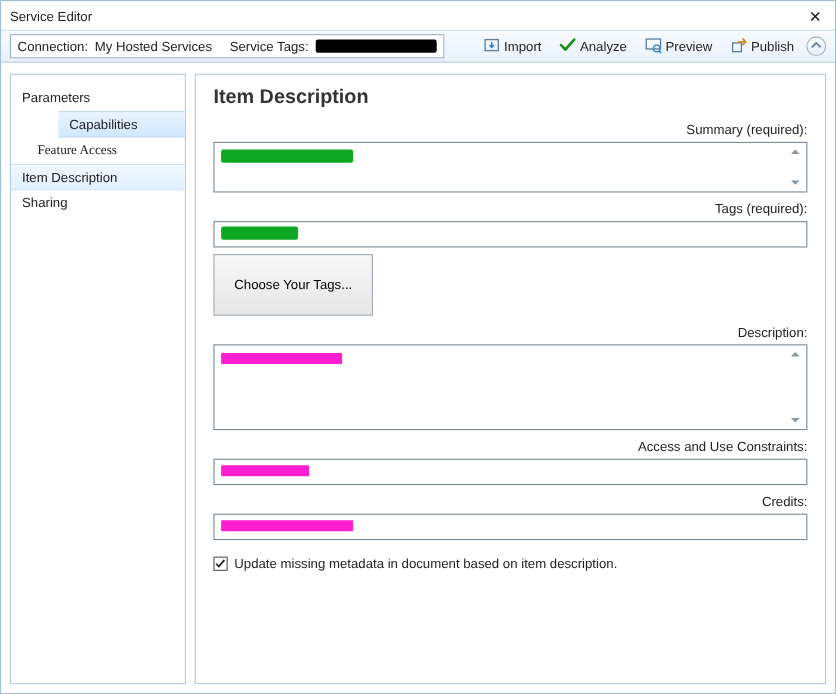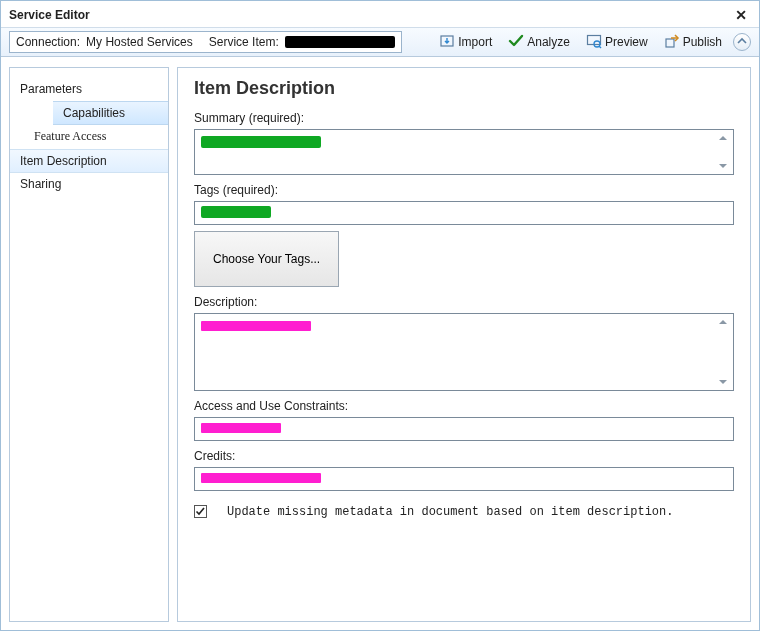--- a/index.html
+++ b/index.html
@@ -1,18 +1,18 @@
 <!DOCTYPE html>
 <html><head>
 <meta charset="utf-8">
 <style>
   * { box-sizing: border-box; }
   html, body { margin:0; padding:0; font-family: "Segoe UI", Tahoma, sans-serif; font-size:12px; color:#222; background:#fff; }
   .window { width:760px; height:631px; border:1px solid #a0bed8; position:relative; background:#fff; display:flex; flex-direction:column; }
-  .titlebar { display:flex; align-items:center; justify-content:space-between; padding:4px 8px 2px 8px; height:26px;font-weight:bold; }
+  .titlebar { display:flex; align-items:center; justify-content:space-between; padding:4px 8px 2px 8px; height:26px; }
   .titlebar-title { font-size:12px; }
   .close-x { width:20px; text-align:center; font-size:14px; cursor:pointer; }
   .toolbar-row { display:flex; align-items:center; background:linear-gradient(#f7fbff,#e8f1fb); border-top:1px solid #d0ddea; border-bottom:1px solid #b7cadd; height:30px; padding:0 8px; gap:6px;justify-content:center; }
   .conn-box { background:#fff; border:1px solid #9bb4cc; padding:3px 6px; display:flex; align-items:center; gap:6px; flex:0 0 auto; }
   .conn-box span { white-space:nowrap; }
   .svc-name-redact { display:inline-block; width:110px; height:12px; background:#000; border-radius:2px; }
   .spacer { flex:1; }
   .tool-btn { display:flex; align-items:center; gap:3px; padding:2px 4px; cursor:pointer; border:1px solid transparent; border-radius:2px; }
   .tool-btn svg { width:16px; height:16px; }
   .chev-circle { width:18px; height:18px; border:1px solid #9bb4cc; border-radius:50%; display:flex; align-items:center; justify-content:center; background:linear-gradient(#fff,#e6eef7); cursor:pointer; }
@@ -20,53 +20,53 @@
 
   .body-area { flex:1; display:flex; padding:10px 8px 8px 8px; gap:8px; overflow:hidden; }
   .sidebar { width:160px; border:1px solid #b7cadd; background:#fff; display:flex; flex-direction:column; padding-top:10px; }
   .side-item { padding:4px 10px; cursor:pointer; border-bottom:1px solid transparent; }
   .side-item.selected { background:linear-gradient(#e9f4ff,#cfe7ff); border-top:1px solid #bcd7f0; border-bottom:1px solid #bcd7f0;margin-left:43px; }
   .side-item.highlight { background:linear-gradient(#f1f8ff,#e0efff); border-top:1px solid #cfe2f3; border-bottom:1px solid #cfe2f3; }
   .side-sub { padding-left:24px;font-family:Liberation Serif, serif; }
 
   .main-panel { flex:1; border:1px solid #b7cadd; background:#fff; padding:10px 16px 10px 16px; overflow:auto; }
   .panel-title { font-size:18px; font-weight:600; margin:0 0 12px 0; color:#333; }
-  .field-label { margin:8px 0 4px 0; }
+  .field-label { margin:8px 0 4px 0;text-align:right; }
   .txt-area { width:100%; border:1px solid #7a8a99; background:#fff; position:relative; padding:6px 18px 6px 6px; }
   .txt-area.summary { height:46px; }
   .txt-area.tags { height:24px; padding:4px 6px; }
   .txt-area.desc { height:78px; }
   .txt-area.single { height:24px; padding:4px 6px; }
   .scroll-arrows { position:absolute; right:2px; top:0; bottom:0; width:14px; display:flex; flex-direction:column; justify-content:space-between; padding:2px 0; }
   .scroll-arrows svg { width:12px; height:12px; fill:#8a98a6; }
   .green-bar { display:inline-block; height:12px; background:#0fa823; border-radius:2px; }
   .pink-bar { display:inline-block; height:10px; background:#ff1ed0; border-radius:1px; }
 
   .choose-btn { margin-top:6px; padding:20px 18px; background:linear-gradient(#f7f7f7,#e6e6e6); border:1px solid #9aa6b2; cursor:pointer; font-family:inherit; font-size:12px; }
 
-  .chk-row { margin-top:14px; display:flex; align-items:flex-start; gap:20px;font-family:Liberation Mono, monospace; }
+  .chk-row { margin-top:14px; display:flex; align-items:flex-end; gap:6px; }
   .chk { width:13px; height:13px; border:1px solid #555; display:flex; align-items:center; justify-content:center; background:#fff; cursor:pointer; }
   .chk svg { width:11px; height:11px; }
 </style>
 </head>
 <body>
 
 <div class="window">
 
   <div class="titlebar">
     <div class="titlebar-title">Service Editor</div>
     <div class="close-x">✕</div>
   </div>
 
   <div class="toolbar-row">
     <div class="conn-box">
       <span>Connection:</span>
       <span>My Hosted Services</span>
       <span style="width:4px;"></span>
-      <span>Service Item:</span>
+      <span>Service Tags:</span>
       <span class="svc-name-redact"></span>
     </div>
     <div class="spacer"></div>
 
     <div class="tool-btn">
       <span>
         <svg viewBox="0 0 16 16">
             <rect x="2" y="3" width="12" height="10" fill="none" stroke="#5b7ea0" stroke-width="1.2"></rect>
             <path d="M8 5v5M6 8l2 2 2-2" fill="none" stroke="#2f87d0" stroke-width="1.4"></path>
           </svg>

